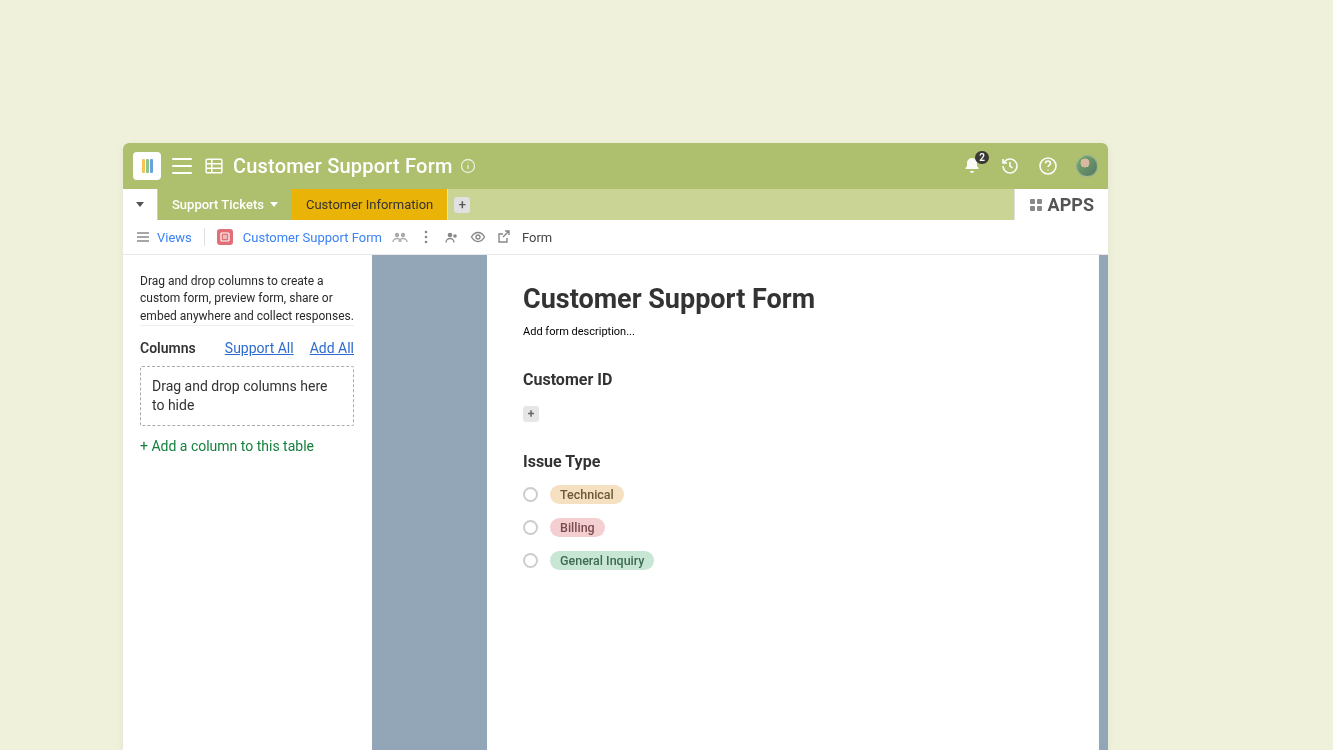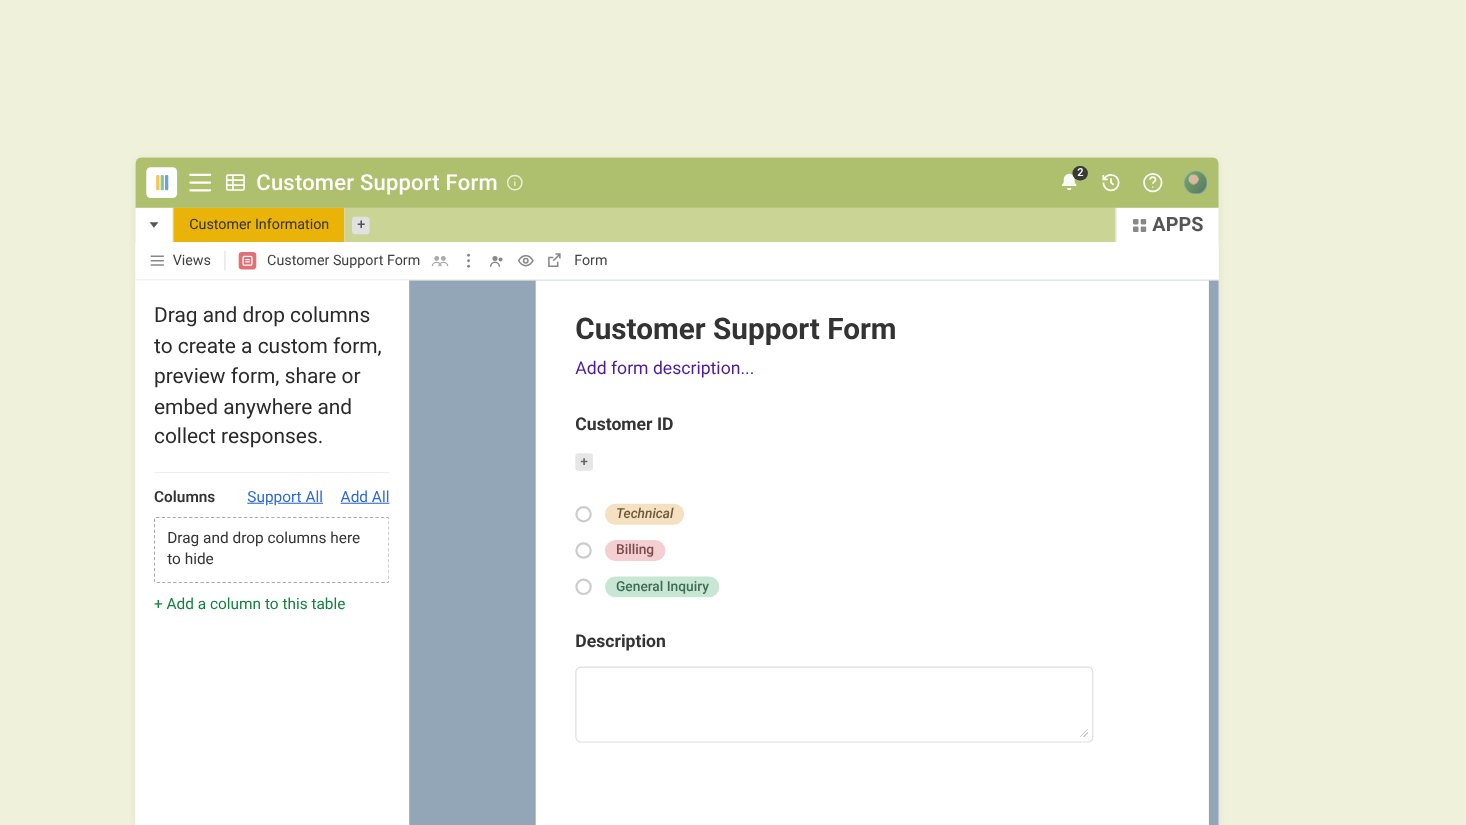--- a/index.html
+++ b/index.html
@@ -35,49 +35,49 @@
     .tabs-spacer { flex: 1; }
     .apps-btn { background:#fff; padding:0 14px; display:flex; align-items:center; color:#555; font-size:18px; font-weight:700; border-left:1px solid #e0e0e0; gap:5px;}
     .apps-icon{width:14px;height:14px;}
     
     
     .toolbar { height: 35px; border-bottom: 1px solid #e8e8e8; display: flex; align-items: center; padding: 0 12px; font-size: 13px; color: #555; gap:10px;}
     .toolbar .views-trigger{display:flex;align-items:center;gap:6px;cursor:pointer;}
     .tb-divider{width:1px;height:18px;background:#e0e0e0; margin:0 2px;}
     .tb-form-icon{width:16px;height:16px;background:#e17076;border-radius:3px;display:flex;align-items:center;justify-content:center;}
     .tb-icon{width:16px;height:16px;color:#888;cursor:pointer;}
-    .tb-text{color:#404040;}
+    .tb-text{color:#3b82f6;}
     .form-label{color:#444;}
     
     
     .main { display: flex; height: calc(100% - 46px - 31px - 35px); position: relative; }
     .left-panel { width: 249px; padding: 18px 18px 0 17px; background:#fff; }
-    .help-text { font-size: 19px; line-height: 1.45; color: #2a2a2a; margin-bottom: 18px; }
+    .help-text { font-size: 12px; line-height: 1.45; color: #2a2a2a; }
     .columns-row { display: flex; align-items: baseline; border-top:1px solid #eee; padding-top:14px; margin-bottom:10px;}
     .columns-label { font-weight: 600; font-size: 14px; color:#333; }
     .link-btn { font-size: 14px; color: #2e6bd0; cursor: pointer; text-decoration: underline; margin-left: 16px; }
     .link-btn.first{margin-left:auto;}
     .drop-zone { border: 1px dashed #aaa; border-radius: 2px; padding: 10px 11px; font-size: 14px; color: #333; line-height:1.35; margin-bottom:12px;}
     .add-col-link { font-size: 14px; color: #15803d; cursor: pointer; }
     
     .canvas-bg { flex: 1; background: #92a6b7; position: relative; }
     
     .form-settings-btn { position: absolute; right: 13px; top: 18px; background: #fff; border:1px solid #ddd; border-radius:5px; padding: 7px 11px; font-size: 14px; color:#444; cursor:pointer; box-shadow:0 1px 2px rgba(0,0,0,0.05);}
     
     .form-card { position: absolute; left: 115px; top: 0; width: 612px; height: 100%; background: #fff; }
     .form-inner{ padding: 28px 36px 0 36px; }
     .form-title { font-size: 27px; font-weight: 700; color: #333; margin-bottom: 10px; }
-    .form-desc { font-size: 16px; color: #4c1d95; margin-bottom: 32px; cursor:text;}
+    .form-desc { font-size: 11px; color: #000000; margin-bottom: 32px; cursor:text;}
     .field { margin-bottom: 30px; }
     .field-label { font-size: 16px; font-weight: 700; color: #333; margin-bottom: 14px; }
     .plus-chip { display:inline-flex; width:16px; height:16px; background:#e6e6e6; border-radius:3px; align-items:center; justify-content:center; font-size:12px; color:#666; font-weight:600; cursor:pointer;}
     .radio-row { display:flex; align-items:center; gap:12px; margin-bottom:14px;}
     .radio-circle{ width:15px; height:15px; border:2px solid #ccc; border-radius:50%; cursor:pointer;}
     .pill { font-size:12.5px; padding:2px 10px; border-radius:10px; font-weight:500;}
-    .pill.tech{ background:#f5e0c1; color:#6b5a3a;font-style:italic;}
+    .pill.tech{ background:#f5e0c1; color:#6b5a3a;}
     .pill.bill{ background:#f3cfd1; color:#7a4a4d;}
     .pill.gen{ background:#c8e6d4; color:#3e6b52;}
     .desc-field{margin-bottom:0;}
     .textarea{ width:471px; height:69px; border:1px solid #ddd; border-radius:5px; resize:none; padding:8px; font-size:13px; position:relative;}
     .textarea::after{content:''; position:absolute; right:4px; bottom:4px; width:8px; height:8px; background:linear-gradient(135deg, transparent 50%, #ccc 50%, #ccc 60%, transparent 60%, transparent 70%, #ccc 70%, #ccc 80%, transparent 80%);}
     
     .caret{width:0;height:0;border-left:4px solid transparent;border-right:4px solid transparent;border-top:5px solid currentColor; display:inline-block;}
     .caret.dark{border-top-color:#555;}
   </style>
 </head>
@@ -126,20 +126,24 @@
         <path d="M7.5 7.5a2.5 2.5 0 015 0c0 1.5-2.5 1.8-2.5 3.5"></path>
         <circle cx="10" cy="14" r="0.7" fill="#fff" stroke="none"></circle>
       </svg>
     <div class="avatar"></div>
   </div>
 
   <div class="tabs-bar">
     <div class="tab-dropdown">
         <span class="caret dark"></span>
       </div>
+    <div class="tab active-parent">
+      <span>Support Tickets</span>
+      <span class="caret"></span>
+    </div>
     <div class="tab active-child">
       <span>Customer Information</span>
     </div>
     <div class="tab-add">
         <div class="tab-add-btn">+</div>
       </div>
     <div class="tabs-spacer"></div>
     <div class="apps-btn">
       <svg class="apps-icon" viewBox="0 0 14 14" fill="#888">
           <rect x="1" y="1" width="5" height="5" rx="1"></rect>
@@ -213,36 +217,33 @@
         <div class="form-inner">
           <div class="form-title">Customer Support Form</div>
           <div class="form-desc">Add form description...</div>
 
           <div class="field">
             <div class="field-label">Customer ID</div>
             <span class="plus-chip">+</span>
           </div>
 
           <div class="field">
+            <div class="field-label">Issue Type</div>
             <div class="radio-row">
               <span class="radio-circle"></span>
               <span class="pill tech">Technical</span>
             </div>
             <div class="radio-row">
               <span class="radio-circle"></span>
               <span class="pill bill">Billing</span>
             </div>
             <div class="radio-row">
               <span class="radio-circle"></span>
               <span class="pill gen">General Inquiry</span>
             </div>
           </div>
 
-          <div class="field desc-field">
-            <div class="field-label">Description</div>
-            <div class="textarea"></div>
-          </div>
         </div>
       </div>
     </div>
   </div>
 
 </div>
 
 </body></html>

